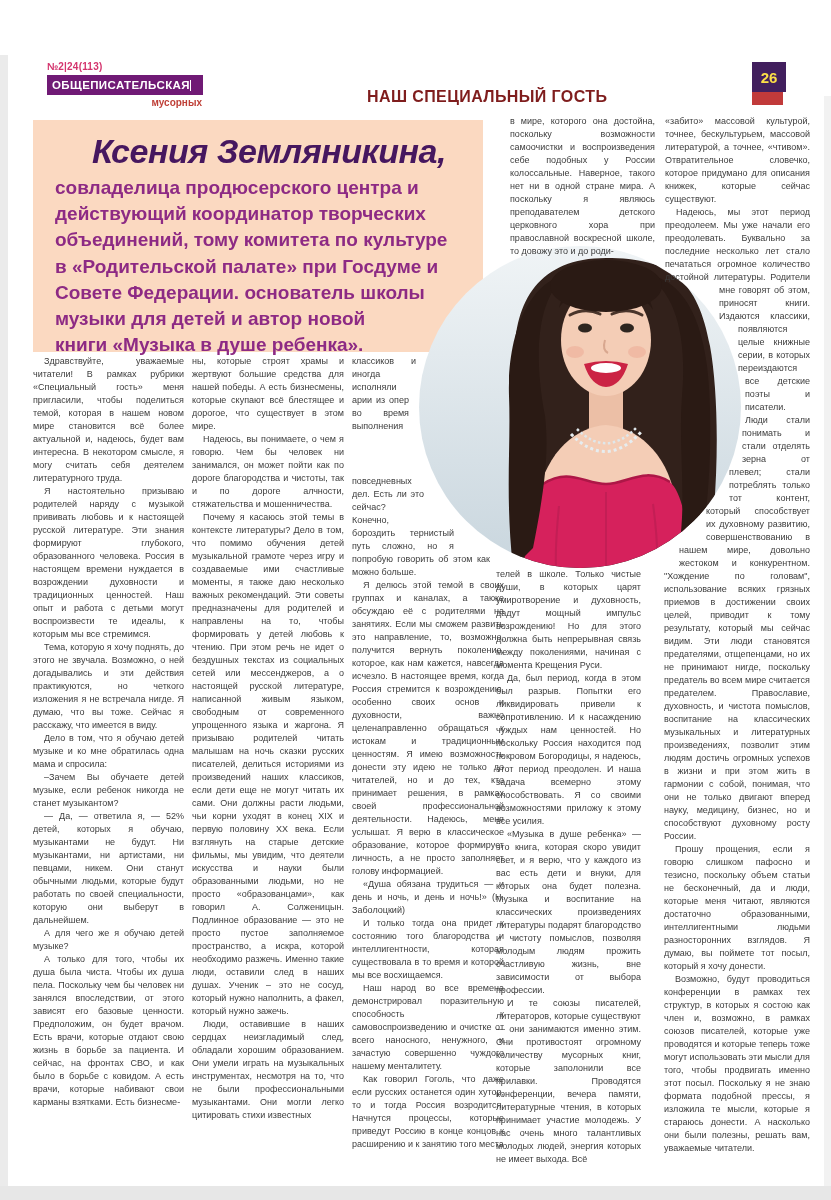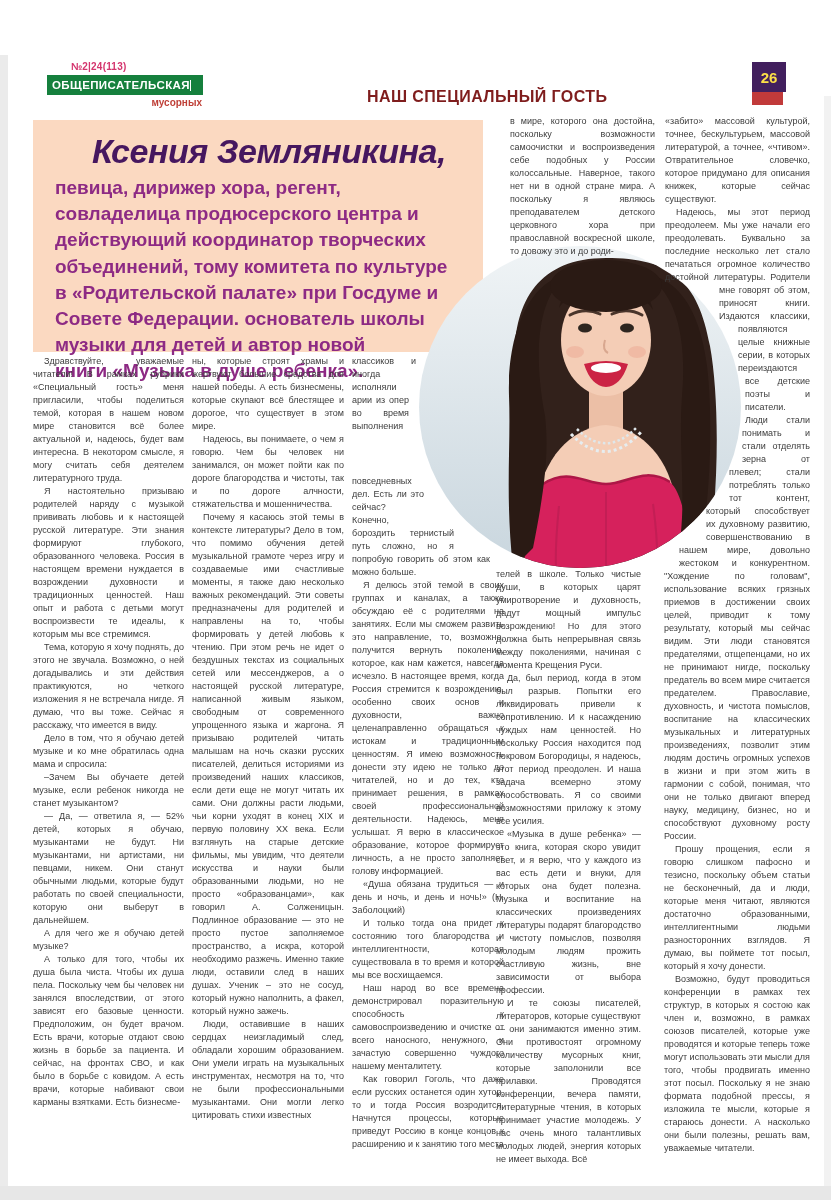--- a/index.html
+++ b/index.html
@@ -5,22 +5,22 @@
   html,body{margin:0;padding:0;background:#fff;}
   .page{position:relative;width:831px;height:1200px;background:#ffffff;overflow:hidden;
         font-family:"Liberation Sans",sans-serif;}
   
   .edge{position:absolute;background:#ebebeb;}
   .edge.left{left:0;top:55px;width:8px;height:1145px;}
   .edge.bottom{left:0;top:1186px;width:831px;height:14px;background:#e7e7e7;}
   .edge.right{left:824px;top:96px;width:7px;height:1104px;background:#f2f2f2;}
 
   
-  .issue{position:absolute;left:47px;top:61px;font-size:10px;font-weight:bold;color:#d4356e;letter-spacing:.2px;margin-left:24px;}
-  .mastbox{position:absolute;left:47px;top:75px;width:156px;height:20px;background:#15803d;color:#fff;
+  .issue{position:absolute;left:47px;top:61px;font-size:10px;font-weight:bold;color:#d4356e;letter-spacing:.2px;}
+  .mastbox{position:absolute;left:47px;top:75px;width:156px;height:20px;background:#701a75;color:#fff;
            display:flex;align-items:center;justify-content:space-between;padding:0 5px;box-sizing:border-box;}
   .mastbox .t{font-size:11.5px;font-weight:bold;letter-spacing:.4px;}
   .mastbox .lg{font-size:15px;font-weight:bold;border-left:1px solid #fff;padding-left:11px;line-height:11px;}
   .edition{position:absolute;left:110px;top:97px;width:92px;text-align:right;font-size:10px;font-weight:bold;color:#bf4038;}
   .section-header{position:absolute;left:367px;top:88px;font-size:16px;font-weight:bold;color:#7f1d1d;letter-spacing:.4px;}
   .pgno{position:absolute;left:752px;top:62px;width:34px;height:30px;background:#421f5e;color:#fde047;
         font-size:15px;font-weight:bold;display:flex;align-items:center;justify-content:center;}
   .pgno-red{position:absolute;left:752px;top:92px;width:31px;height:13px;background:#c13a3a;}
 
   
@@ -61,21 +61,20 @@
     <span class="lg">гЛ</span>
   </div>
   <div class="edition">мусорных</div>
   <div class="section-header">НАШ СПЕЦИАЛЬНЫЙ ГОСТЬ</div>
   <div class="pgno">26</div>
   <div class="pgno-red"></div>
 
   <div class="headline-box">
     <div class="hl-title">Ксения Земляникина,</div>
     <div class="hl-sub">
-      <div>певица, дирижер хора, регент,</div>
       <div>совладелица продюсерского центра и</div>
       <div>действующий координатор творческих</div>
       <div>объединений, тому комитета по культуре</div>
       <div>в «Родительской палате» при Госдуме и</div>
       <div>Совете Федерации. основатель школы</div>
       <div>музыки для детей и автор новой</div>
       <div>книги «Музыка в душе ребенка».</div>
     </div>
   </div>
 

